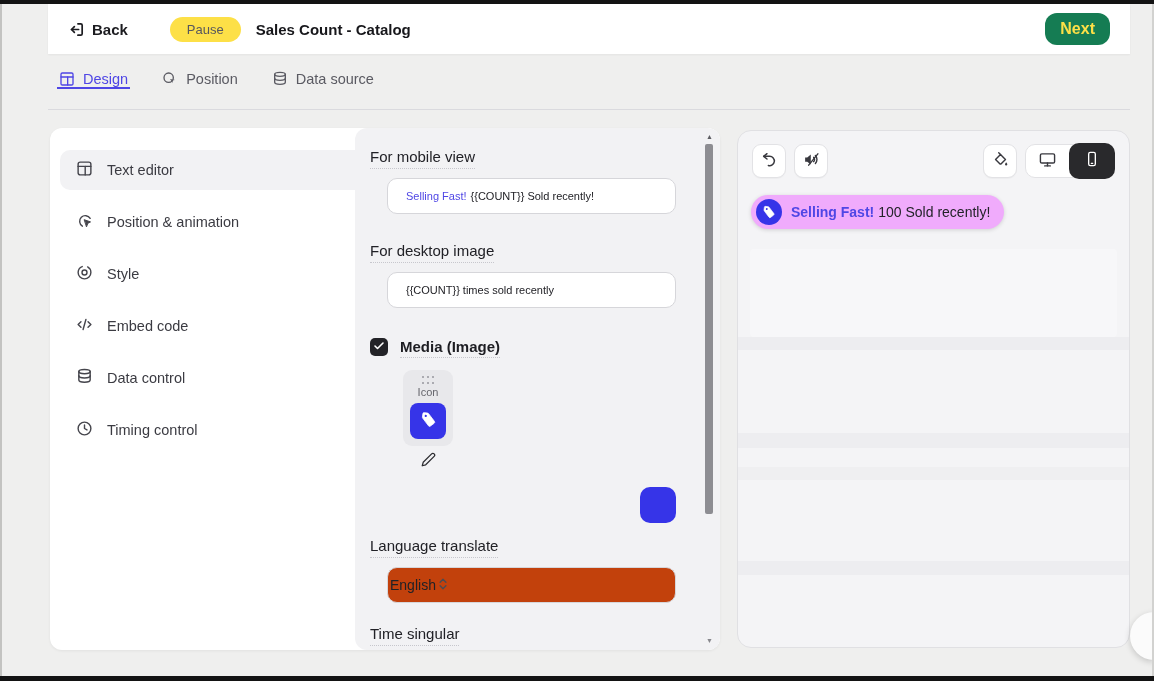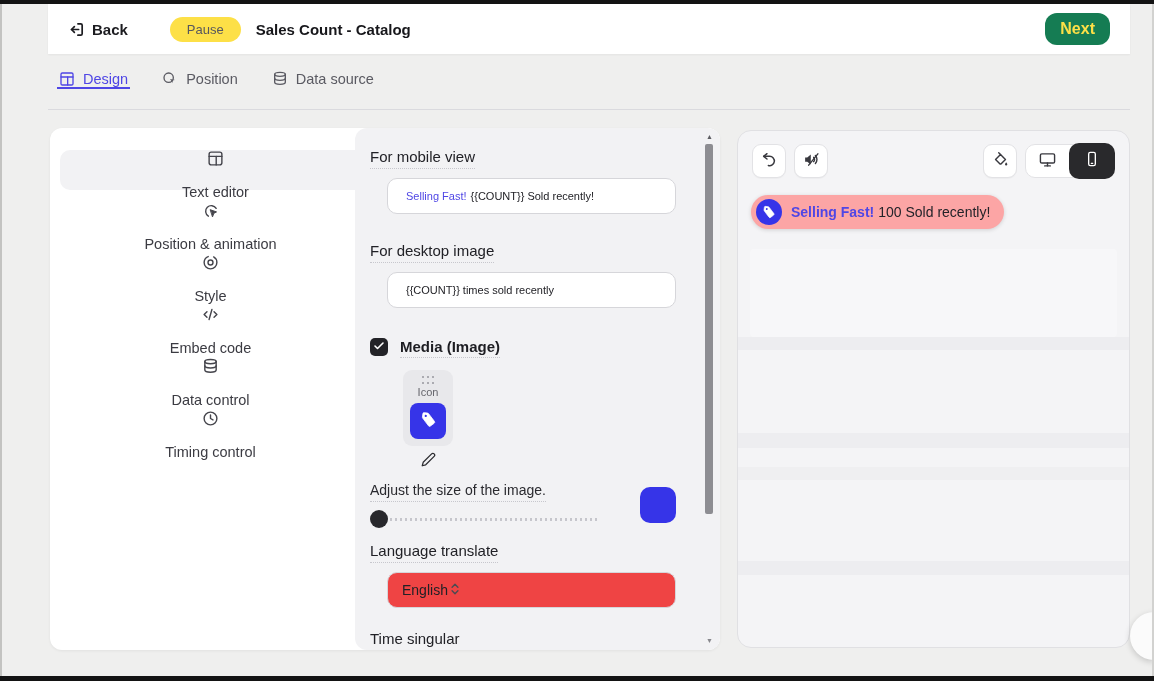--- a/index.html
+++ b/index.html
@@ -44,21 +44,21 @@
   .tab.active{color:#4f46e5;border-bottom-color:#4f46e5;font-weight:500;}
 
   
   .panel-left{
     position:absolute;left:50px;top:128px;width:670px;height:522px;background:#fff;
     border-radius:12px;box-shadow:0 1px 3px rgba(0,0,0,.06);overflow:hidden;z-index:3;
   }
   .sidebar{position:absolute;left:0;top:0;width:305px;bottom:0;padding-top:16px;box-sizing:border-box;}
   .side-item{
     height:40px;margin:6px 10px 12px 10px;display:flex;align-items:center;gap:14px;
-    padding-left:16px;font-size:14.5px;color:#3b3b42;border-radius:10px;cursor:pointer;flex-direction:column;
+    padding-left:16px;font-size:14.5px;color:#3b3b42;border-radius:10px;cursor:pointer;
   }
   .side-item svg{flex:none;color:#45454c;}
   .side-item.active{background:#f2f2f4;border-radius:10px 0 0 10px;margin-right:0;}
 
   .editor{
     position:absolute;left:305px;top:0;right:0;bottom:0;background:#f2f2f4;border-radius:12px;
     padding:20px 30px 0 15px;box-sizing:border-box;overflow:hidden;
   }
   .sec-h{font-size:15px;font-weight:500;color:#212126;display:inline-block;
          border-bottom:1px dotted #c7c7cd;padding-bottom:3px;}
@@ -91,22 +91,22 @@
   .size-label{font-size:14px;color:#2a2a2f;display:inline-block;border-bottom:1px dotted #c7c7cd;padding-bottom:3px;}
   .slider-row{margin-top:8px;display:flex;align-items:center;}
   .slider-thumb{width:18px;height:18px;border-radius:50%;background:#28282c;flex:none;cursor:pointer;}
   .slider-track{
     width:208px;height:3px;margin-left:2px;
     background-image:repeating-linear-gradient(90deg,#c6c6cc 0 2px,transparent 2px 5px);
   }
   .size-preview{width:36px;height:36px;background:#3634e8;border-radius:10px;margin:6px 14px 0 auto;flex:none;}
   .lang-label{margin-top:14px;}
   .select{
-    margin:9px 14px 0 17px;height:34px;background:#ef4444;border:1px solid #d6d6da;border-radius:10px;
-    display:flex;align-items:center;padding:0 14px;font-size:14px;color:#212126;cursor:pointer;
+    margin:9px 14px 0 17px;height:34px;background:#c2410c;border:1px solid #d6d6da;border-radius:10px;
+    display:flex;align-items:center;padding:0 2px;font-size:14px;color:#212126;cursor:pointer;
   }
   .select svg{margin-left:auto;color:#4b4b52;}
   .time-label{margin-top:22px;}
 
   
   .scrollbar{position:absolute;right:5px;top:5px;bottom:5px;width:11px;z-index:6;}
   .sb-arrow{position:absolute;left:0;width:11px;text-align:center;font-size:7px;color:#5d5d62;line-height:8px;cursor:pointer;}
   .sb-arrow.up{top:0;}
   .sb-arrow.down{bottom:0;color:#88888d;}
   .sb-thumb{position:absolute;left:1px;top:11px;width:8px;height:370px;background:#8d8d92;border-radius:2px;cursor:pointer;}
@@ -131,21 +131,21 @@
   .tool-btn + .tool-btn{margin-left:8px;}
   .tool-right{margin-left:auto;display:flex;align-items:center;}
   .segmented{
     margin-left:8px;display:flex;align-items:center;background:#fff;border:1px solid #e2e2e5;
     border-radius:10px;height:34px;box-sizing:border-box;
   }
   .seg{width:43px;height:34px;display:flex;align-items:center;justify-content:center;color:#39393f;cursor:pointer;}
   .seg.active{background:#29292c;border-radius:10px;color:#fff;width:46px;height:36px;margin:-1px -1px -1px 0;}
   .notif-pill{
     position:relative;margin:17px 0 0 13px;display:inline-flex;align-items:center;gap:9px;
-    background:#fca5a5;border-radius:18px;padding:4px 14px 4px 5px;
+    background:#f0abfc;border-radius:18px;padding:4px 14px 4px 5px;
     box-shadow:0 1px 4px rgba(0,0,0,.15);z-index:2;cursor:pointer;
   }
   .notif-icon{width:26px;height:26px;border-radius:50%;background:#3634e8;flex:none;
               display:flex;align-items:center;justify-content:center;}
   .notif-text{font-size:14px;color:#232329;white-space:nowrap;}
   .notif-text .hl{color:#4f46e5;font-weight:700;margin-right:4px;}
 
   .edge-widget{
     position:absolute;right:0;top:612px;width:24px;height:48px;background:#fbfbfb;
     border-radius:24px 0 0 24px;box-shadow:0 2px 6px rgba(0,0,0,.18);z-index:38;
@@ -312,27 +312,20 @@
     </div>
     <div class="edit-pencil">
       <span>
         <svg width="15" height="15" viewBox="0 0 24 24" fill="none" stroke="currentColor" stroke-width="2" stroke-linecap="round" stroke-linejoin="round">
           <path d="M17 3a2.8 2.8 0 1 1 4 4L7.5 20.5 2 22l1.5-5.5L17 3z"></path>
         </svg>
       </span>
     </div>
 
     <div class="size-section">
-      <div class="size-left">
-        <span class="size-label">Adjust the size of the image.</span>
-        <div class="slider-row">
-          <span class="slider-thumb"></span>
-          <span class="slider-track"></span>
-        </div>
-      </div>
       <div class="size-preview"></div>
     </div>
 
     <div class="sec-h lang-label">Language translate</div>
     <div class="select">
       <span>English</span>
       <span>
         <svg width="14" height="14" viewBox="0 0 24 24" fill="none" stroke="currentColor" stroke-width="2.4" stroke-linecap="round" stroke-linejoin="round">
           <polyline points="7 9 12 4 17 9"></polyline>
             <polyline points="7 15 12 20 17 15"></polyline>

